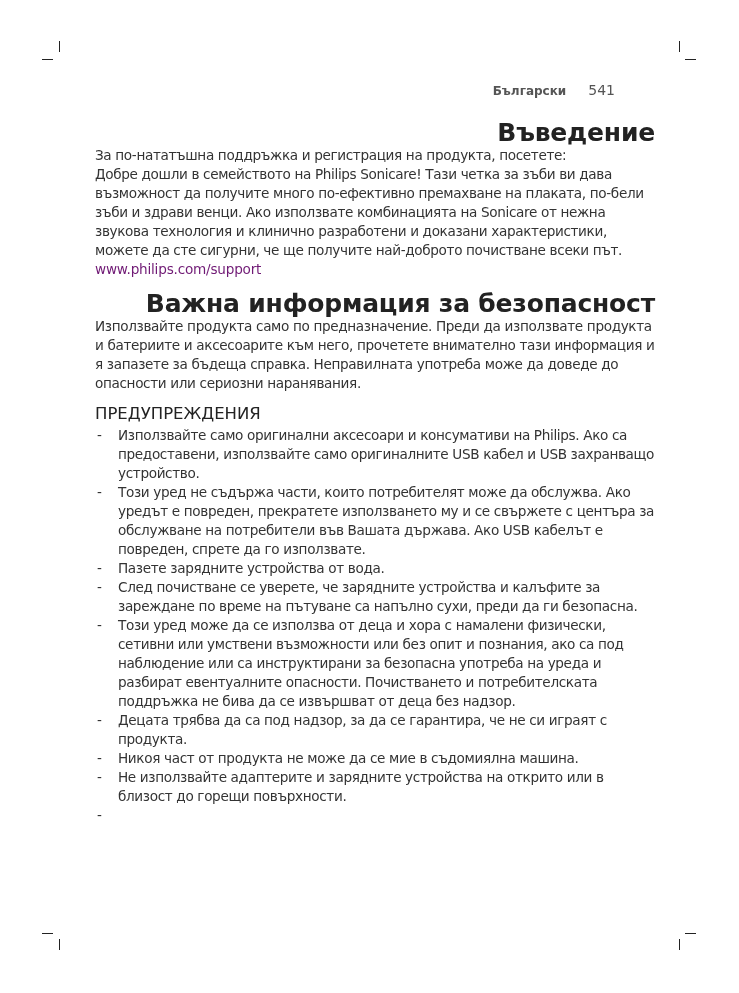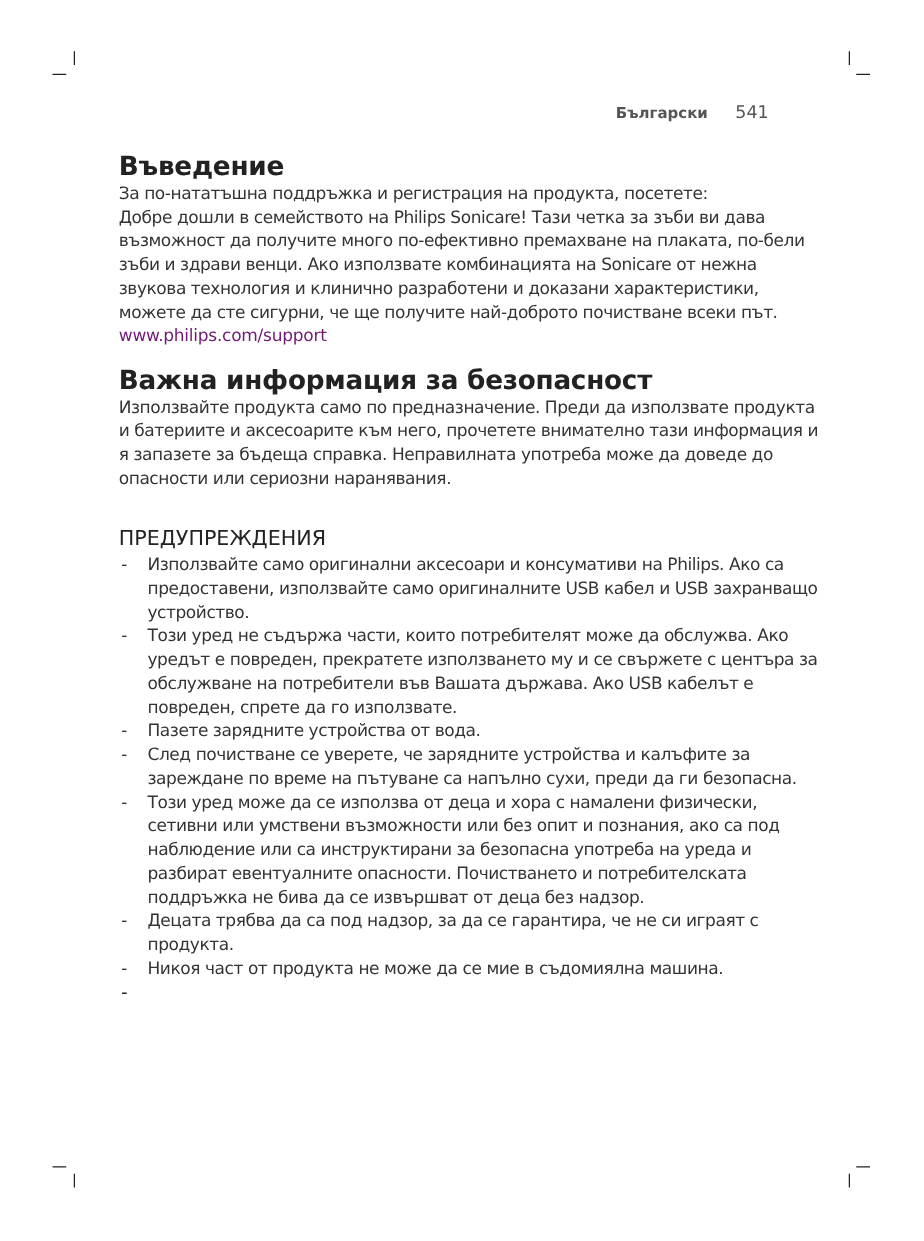--- a/index.html
+++ b/index.html
@@ -7,26 +7,26 @@
            font-family: "DejaVu Sans", "Liberation Sans", sans-serif; color: #2a2a2a; }
     .crop { position: absolute; background: #222; }
     .crop.v { width: 1px; height: 11px; }
     .crop.h { width: 11px; height: 1px; }
 
     .running-head { position: absolute; top: 82px; right: 124px; display: flex; align-items: baseline; gap: 22px; color: #555; }
     .running-head .lang { font-weight: bold; font-size: 12px; }
     .running-head .pno { font-size: 14px; }
 
     .content { position: absolute; left: 95px; top: 120px; width: 560px; }
-    h1 { margin: 0; font-size: 21px; font-weight: bold; color: #222; line-height: 26px; letter-spacing: -0.2px; }
+    h1 { margin: 0; font-size: 25px; font-weight: bold; color: #222; line-height: 26px; letter-spacing: -0.2px; text-align: right; }
     h2 { margin: 0; font-size: 16.5px; font-weight: normal; color: #222; line-height: 24px; }
     p { margin: 0; font-size: 13.6px; line-height: 19px; color: #333; letter-spacing: -0.35px; }
     .link { font-weight: normal; color: #701a75; letter-spacing: -0.2px; }
     .sec2 { margin-top: 12px; }
-    .warn-head { margin-top: 26px; }
+    .warn-head { margin-top: 9px; }
     ul { list-style: none; margin: 0; padding: 0; }
     li { position: relative; padding-left: 23px; font-size: 13.6px; line-height: 19px; color: #333; letter-spacing: -0.35px; }
     li .dash { position: absolute; left: 2px; top: 0; }
   </style>
 </head>
 <body>
 
 <div class="crop v" style="left:59px;top:41px;"></div>
 <div class="crop h" style="left:42px;top:59px;"></div>
 <div class="crop v" style="left:679px;top:41px;"></div>
@@ -54,17 +54,17 @@
     <p>Използвайте продукта само по предназначение. Преди да използвате продукта и батериите и аксесоарите към него, прочетете внимателно тази информация и я запазете за бъдеща справка. Неправилната употреба може да доведе до опасности или сериозни наранявания.</p>
     <h2 class="warn-head">ПРЕДУПРЕЖДЕНИЯ</h2>
     <ul>
       <li><span class="dash">-</span><span>Използвайте само оригинални аксесоари и консумативи на Philips. Ако са предоставени, използвайте само оригиналните USB кабел и USB захранващо устройство.</span></li>
       <li><span class="dash">-</span><span>Този уред не съдържа части, които потребителят може да обслужва. Ако уредът е повреден, прекратете използването му и се свържете с центъра за обслужване на потребители във Вашата държава. Ако USB кабелът е повреден, спрете да го използвате.</span></li>
       <li><span class="dash">-</span><span>Пазете зарядните устройства от вода.</span></li>
       <li><span class="dash">-</span><span>След почистване се уверете, че зарядните устройства и калъфите за зареждане по време на пътуване са напълно сухи, преди да ги безопасна.</span></li>
       <li><span class="dash">-</span><span>Този уред може да се използва от деца и хора с намалени физически, сетивни или умствени възможности или без опит и познания, ако са под наблюдение или са инструктирани за безопасна употреба на уреда и разбират евентуалните опасности. Почистването и потребителската поддръжка не бива да се извършват от деца без надзор.</span></li>
       <li><span class="dash">-</span><span>Децата трябва да са под надзор, за да се гарантира, че не си играят с продукта.</span></li>
       <li><span class="dash">-</span><span>Никоя част от продукта не може да се мие в съдомиялна машина.</span></li>
-      <li><span class="dash">-</span></li>
+      <li><span class="dash">-</span><span>Не използвайте адаптерите и зарядните устройства на открито или в близост до горещи повърхности.</span></li>
       <li><span class="dash">-</span></li>
     </ul>
   </section>
 </div>
 
 </body></html>

